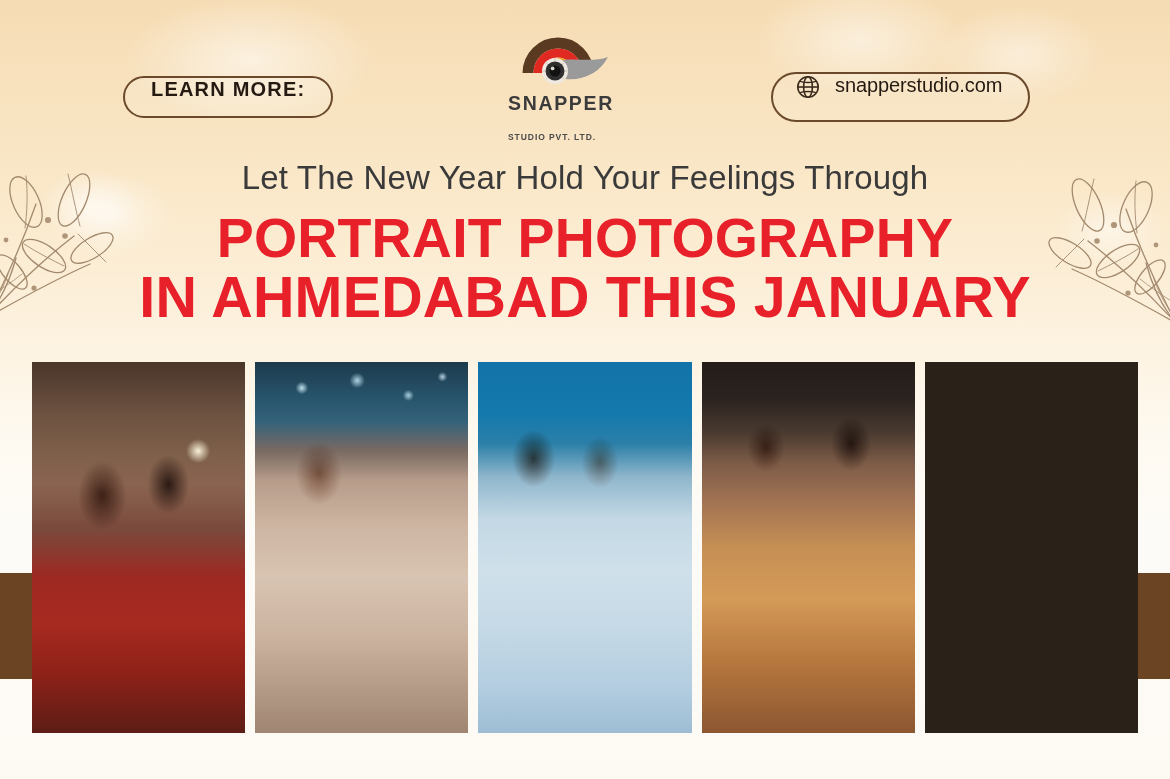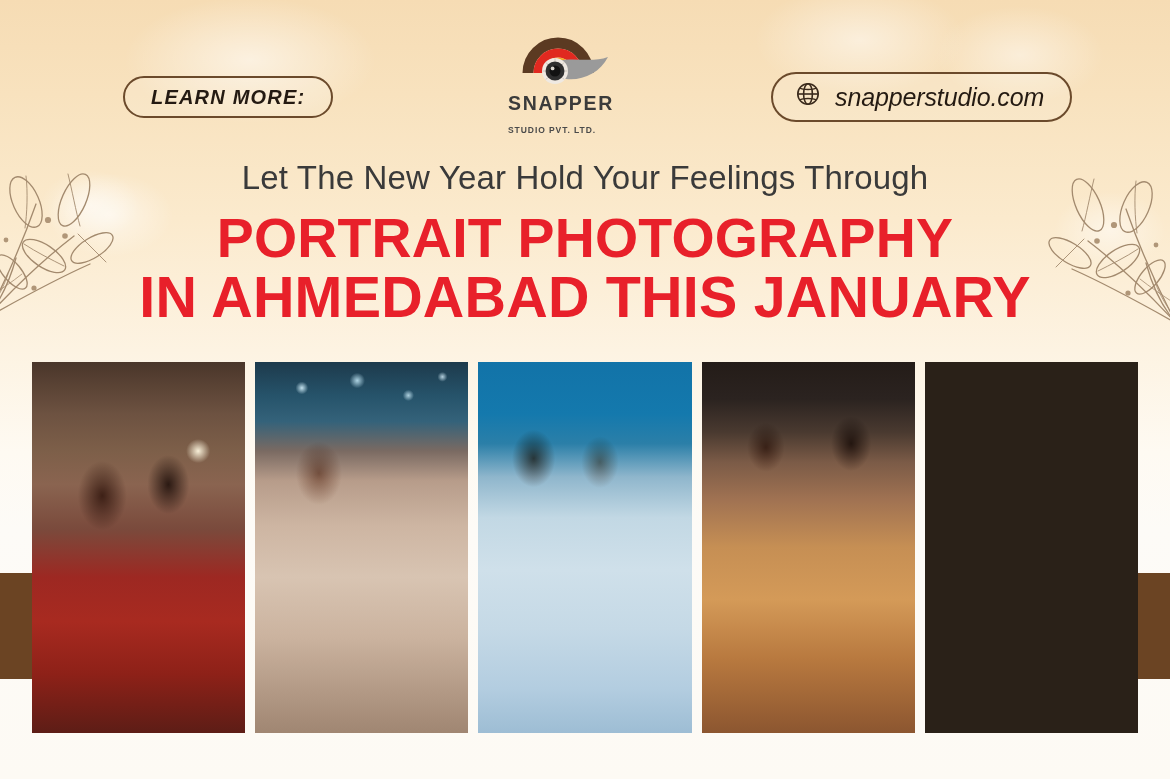--- a/index.html
+++ b/index.html
@@ -46,47 +46,45 @@
   .topbar {
     position: absolute;
     top: 0; left: 0;
     width: 1170px;
     height: 145px;
   }
 
   .pill {
     position: absolute;
     display: inline-flex;
-    align-items: center;
     justify-content: center;
     gap: 14px;
     border: 2.5px solid #6b4a2b;
     border-radius: 999px;
     background: rgba(255,255,255,0.12);
     color: #241a12;
     white-space: nowrap;
-    font-style: italic;
   }
 
   .pill-learn {
     left: 123px;
     top: 76px;
     height: 42px;
     padding: 0 26px;
     font-size: 20px;
     font-weight: 700;
     letter-spacing: 0.06em;
   }
 
   .pill-site {
     left: 771px;
     top: 72px;
     height: 50px;
     padding: 0 26px 0 22px;
-    font-size: 25px;
+    font-size: 20px;
     font-weight: 400;
     letter-spacing: -0.005em;
   }
 
   .globe-icon { flex: 0 0 auto; display: block; }
 
   
   .logo {
     position: absolute;
     left: 508px;
@@ -99,21 +97,21 @@
     display: block;
     margin-top: 1px;
     font-size: 19.5px;
     font-weight: 700;
     letter-spacing: 0.085em;
     color: #3b3b3b;
     line-height: 1;
   }
   .logo-sub {
     display: block;
-    margin-top: 12px;
+    margin-top: 19px;
     font-size: 8.5px;
     font-weight: 700;
     letter-spacing: 0.11em;
     color: #4a4a4a;
     line-height: 1;
   }
 
   
   .headline {
     position: absolute;

